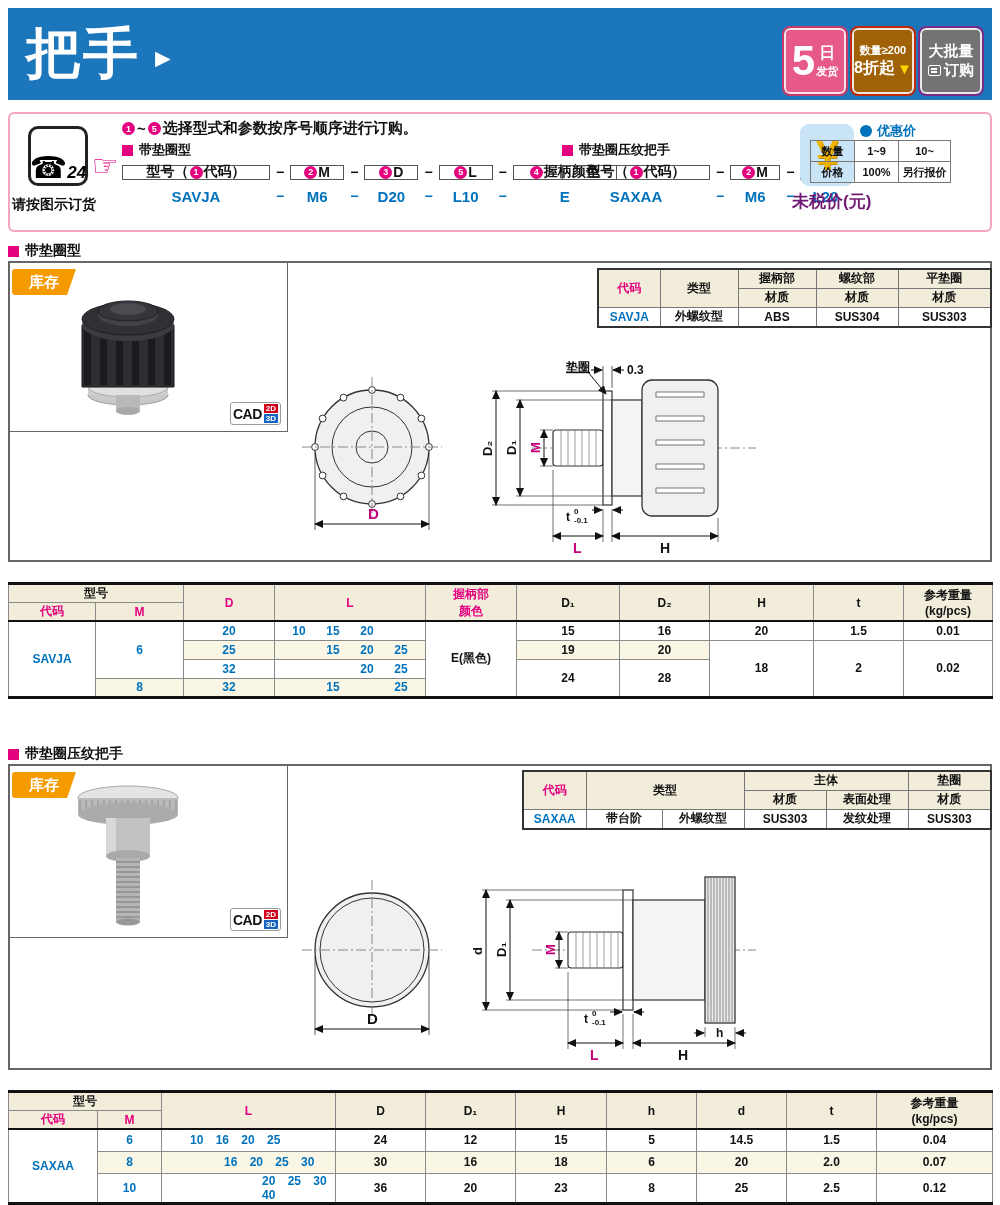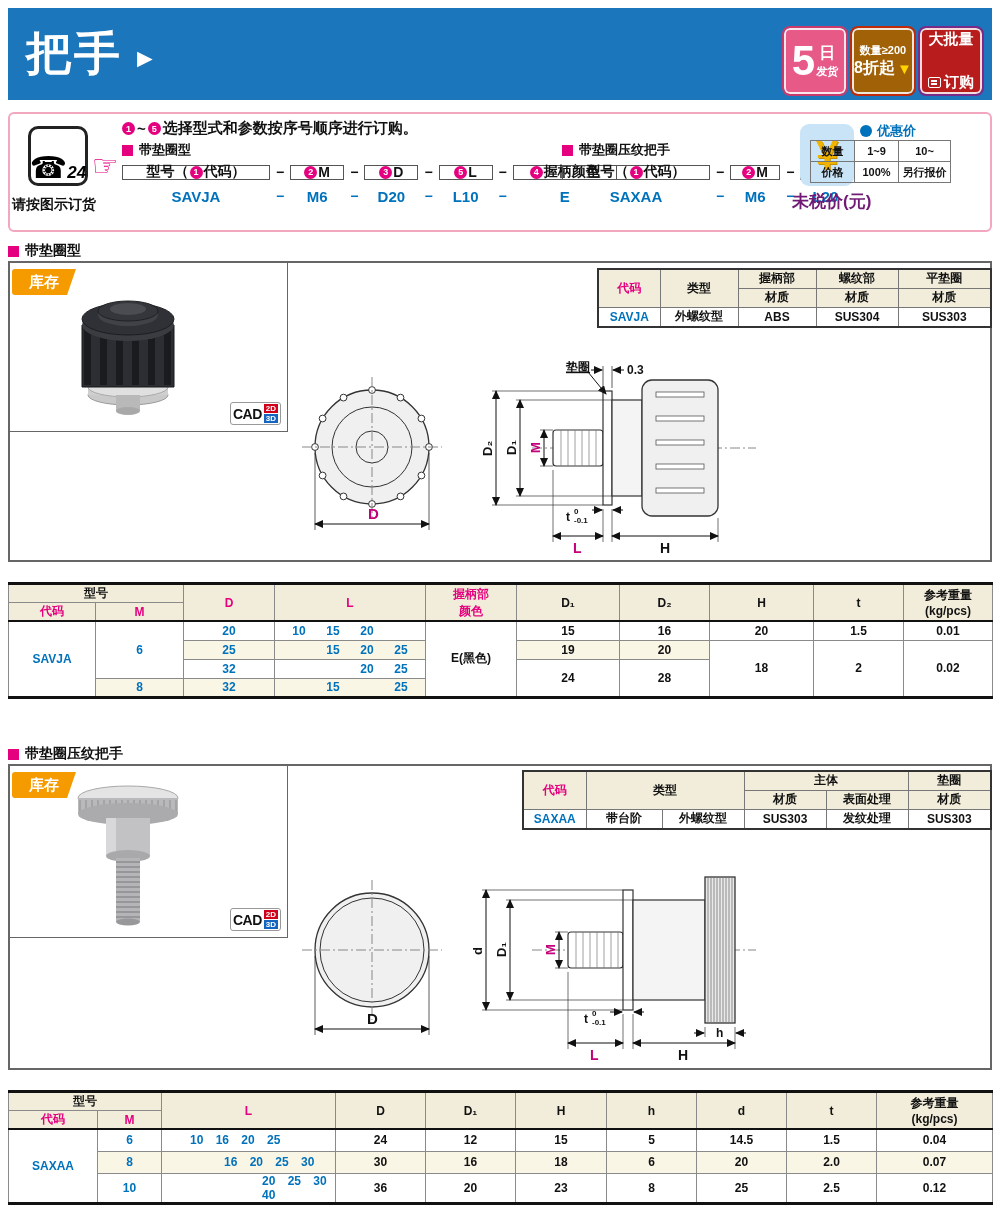--- a/index.html
+++ b/index.html
@@ -2,34 +2,34 @@
 <html><head>
 <meta charset="utf-8">
 <style>
   * { margin:0; padding:0; box-sizing:border-box; }
   body { background:#fff; font-family:"Liberation Sans","DejaVu Sans",sans-serif; }
   #page { position:relative; width:1000px; height:1205px; background:#fff; overflow:hidden; }
   .abs { position:absolute; }
 
   
   .hdr { left:8px; top:8px; width:984px; height:92px; background:#1b76bb; display:flex; align-items:center; }
-  .hdr-title { color:#fff; font-size:46px; font-weight:bold; margin-left:18px; letter-spacing:2px; }
+  .hdr-title { color:#fff; font-size:55px; font-weight:bold; margin-left:18px; letter-spacing:2px; }
   .hdr-arrow { color:#fff; font-size:26px; margin:8px 10px 0 10px; }
   .hdr-sub { color:#fff; font-size:28px; font-weight:bold; margin-top:6px; }
   .badges { position:absolute; right:10px; top:20px; display:flex; gap:6px; }
   .badge { width:62px; height:66px; border-radius:6px; border:2px solid rgba(255,255,255,.85);
            color:#fff; font-weight:bold; display:flex; flex-direction:column; align-items:center; justify-content:center; }
   .b1 { background:#e75a88; outline:2px solid #c73a6a; flex-direction:row; }
   .b1 .big { font-size:42px; line-height:1; }
   .b1 .col { display:flex; flex-direction:column; align-items:center; margin-left:1px; }
   .b1 .sm { font-size:16px; } .b1 .xs { font-size:11px; }
   .b2 { background:#a16207; outline:2px solid #c02a08; }
   .b2 .t { font-size:11px; } .b2 .row { display:flex; align-items:center; }
   .b2 .g { font-size:16px; } .b2 .ar { color:#ffd400; font-size:15px; margin-left:2px; }
-  .b3 { background:#b91c1c; outline:2px solid #7a2b88;justify-content:space-between; }
+  .b3 { background:#737373; outline:2px solid #7a2b88; }
   .b3 .t { font-size:15px; } .b3 .row { display:flex; align-items:center; gap:3px; }
   .doc-ic { width:13px; height:11px; border:1.5px solid #fff; border-radius:2px; position:relative; }
   .doc-ic:before { content:""; position:absolute; left:2px; top:2px; width:6px; height:1.5px; background:#fff; box-shadow:0 3px 0 #fff; }
 
   
   .obox { left:8px; top:112px; width:984px; height:120px; border:2px solid #f2a7bf; border-radius:6px; background:#fff; }
   .phone { left:28px; top:126px; width:60px; height:60px; border:3px solid #222; border-radius:10px;
            display:flex; align-items:flex-end; justify-content:center; font-weight:bold; }
   .phone .ph { font-size:30px; line-height:1; } .phone .n24 { font-size:17px; font-style:italic; }
   .phone-cap { left:12px; top:196px; font-size:14px; font-weight:bold; color:#111; }

